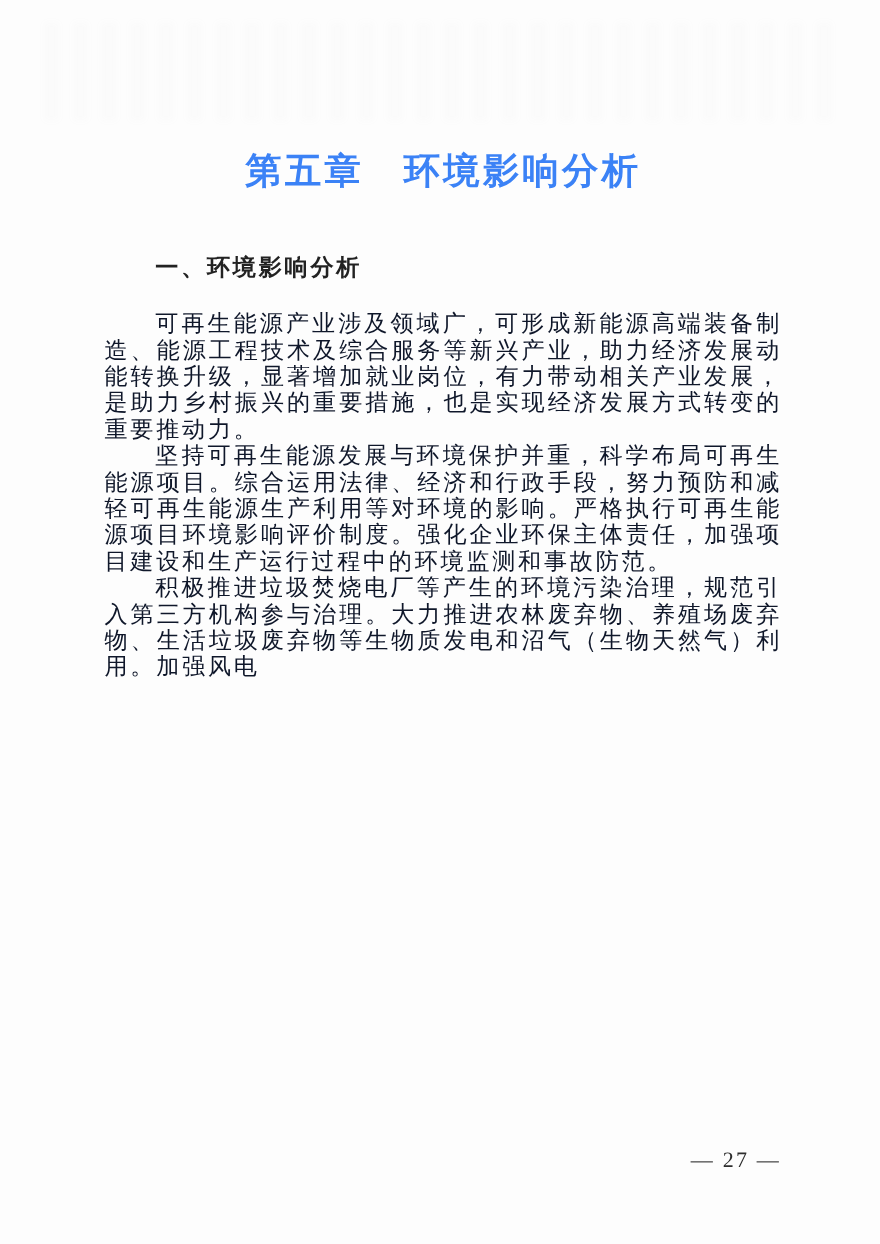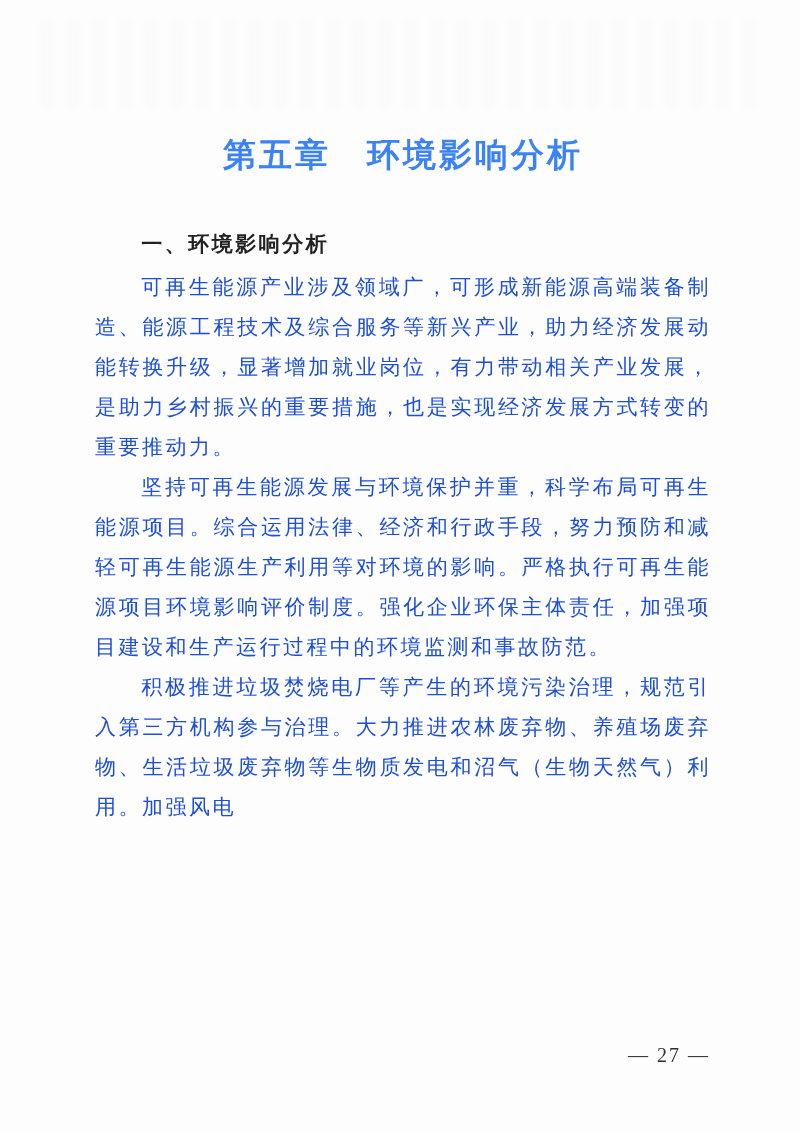--- a/index.html
+++ b/index.html
@@ -41,37 +41,37 @@
   .chapter-title {
     margin: 0 0 46px 0;
     text-align: center;
     font-size: 33px;
     font-weight: 700;
     letter-spacing: 3px;
     color: #3b82f6;
     font-family: "Liberation Serif", "DejaVu Serif", serif;
   }
   .section-heading {
-    margin: 3px 0;
+    margin: 18px 0;
     font-size: 21px;
     font-weight: 700;
     line-height: 40px;
     letter-spacing: 2.5px;
     text-indent: 2.2em;
     color: #222222;
     font-family: "Liberation Sans", "DejaVu Sans", sans-serif;
   }
   .body-paragraph {
     margin: 0;
     font-size: 21px;
-    line-height: 40px;
+    line-height: 24px;
     letter-spacing: 2.5px;
     text-indent: 2.2em;
     text-align: justify;
-    color: #1d4ed8;
+    color: #0f172a;
   }
   .page-number {
     position: absolute;
     top: 1044px;
     right: 90px;
     font-size: 20px;
     letter-spacing: 2px;
     color: #2e2e2e;
   }
 </style>

